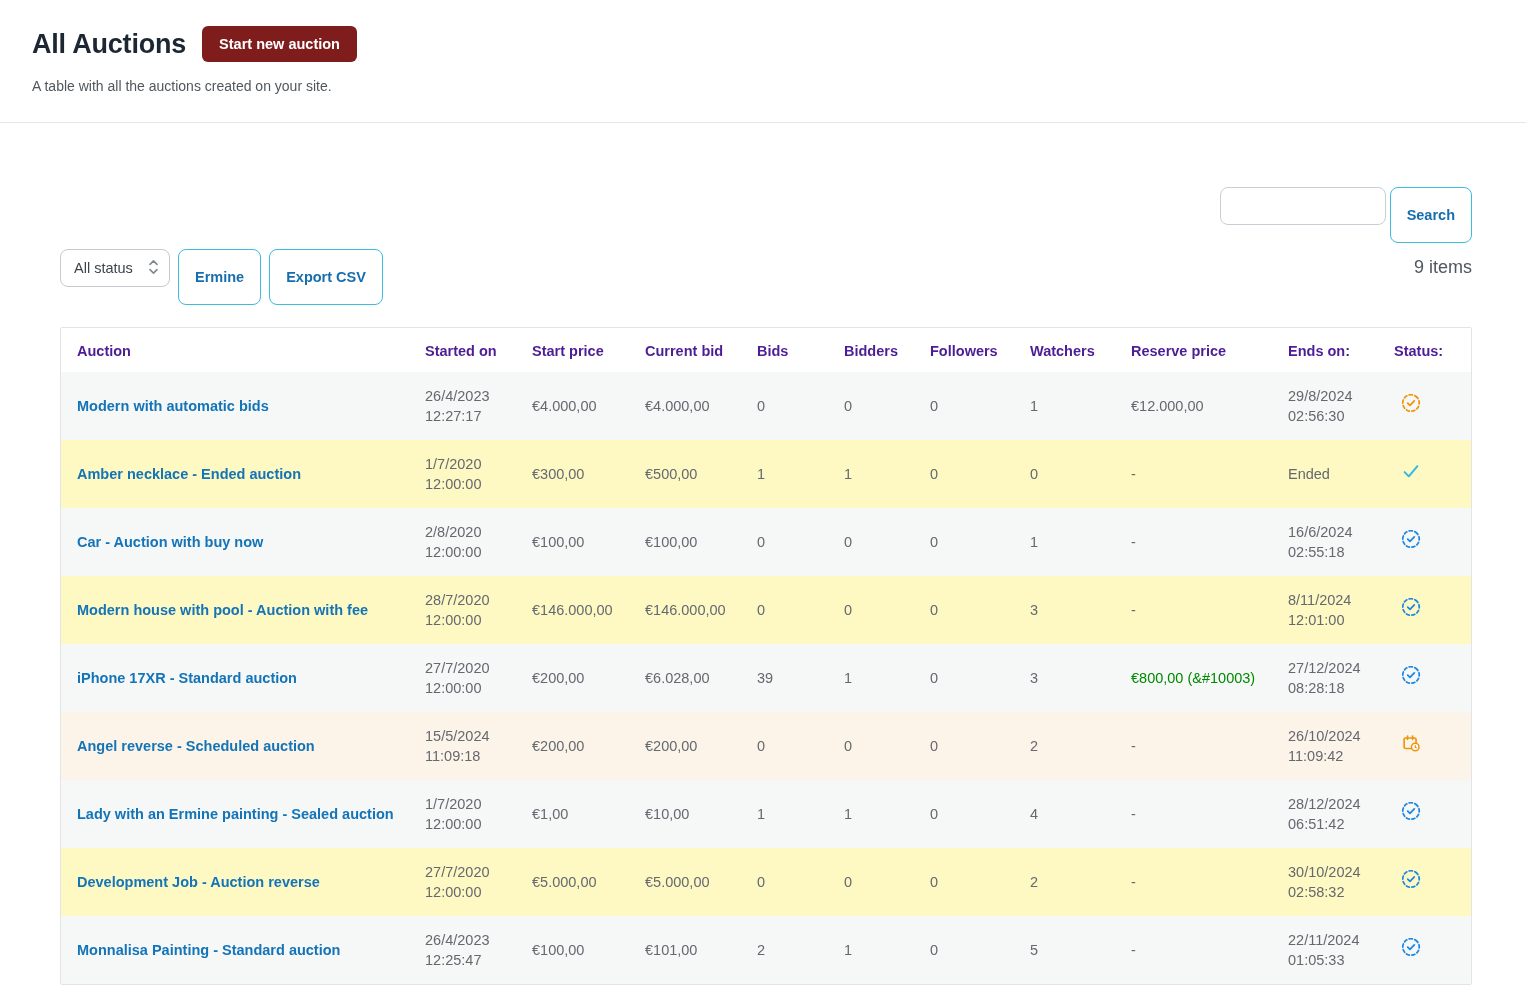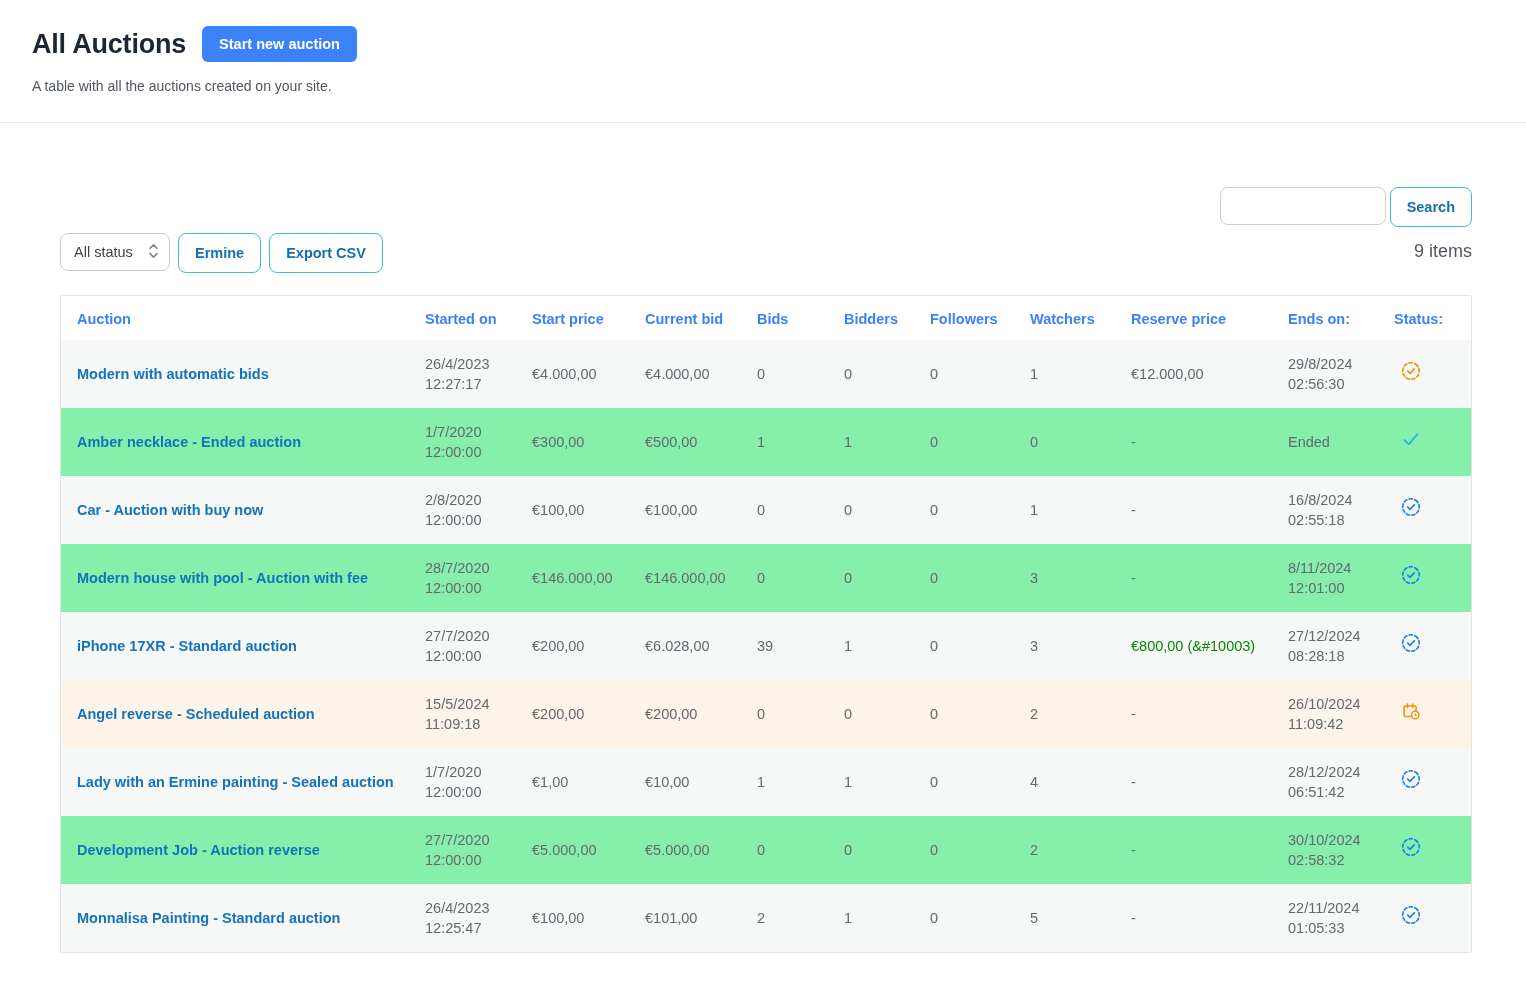--- a/index.html
+++ b/index.html
@@ -20,21 +20,21 @@
   }
   .title-row { display: flex; align-items: center; gap: 16px; }
   .page-title {
     margin: 0;
     font-size: 27px;
     font-weight: bold;
     color: #1d2734;
     letter-spacing: -0.2px;
   }
   .btn-primary {
-    background: #3b82f6;
+    background: #7f1d1d;
     color: #ffffff;
     border: none;
     border-radius: 6px;
     font-family: inherit;
     font-size: 14.5px;
     font-weight: bold;
     padding: 10px 17px;
     cursor: pointer;
   }
   .subtitle { margin-top: 16px; font-size: 14px; color: #50575e; }
@@ -58,21 +58,21 @@
     outline: none;
   }
   .btn-outline {
     background: #ffffff;
     border: 1.5px solid #3ebbe0;
     border-radius: 8px;
     color: #166ead;
     font-family: inherit;
     font-size: 14.5px;
     font-weight: bold;
-    height: 40px;
+    height: 56px;
     padding: 0 16px;
     cursor: pointer;
   }
 
   .meta-row {
     margin-top: 6px;
     display: flex;
     justify-content: space-between;
     align-items: flex-start;
     gap: 12px;
@@ -96,36 +96,36 @@
     margin-top: 22px;
     border: 1px solid #e2e4e8;
     border-radius: 2px;
     background: #fff;
   }
   table { width: 100%; border-collapse: collapse; table-layout: fixed; }
   thead th {
     text-align: left;
     font-size: 14.5px;
     font-weight: bold;
-    color: #3b82f6;
+    color: #4c1d95;
     padding: 15px 8px 13px 8px;
     white-space: nowrap;
   }
   thead th:first-child { padding-left: 16px; }
   tbody td {
     font-size: 14.5px;
     color: #646970;
     padding: 13px 8px;
     vertical-align: middle;
     height: 68px;
     line-height: 1.4;
   }
   tbody td:first-child { padding-left: 16px; }
   tr.stripe { background: #f6f7f7; }
-  tr.white  { background: #86efac; }
+  tr.white  { background: #fef9c3; }
   tr.cream  { background: #fdf4e9; }
 
   .c-auction a {
     color: #1374b8;
     font-weight: bold;
     text-decoration: none;
     font-size: 14.5px;
     cursor: pointer;
   }
   .reserve-green { color: #008a00; }
@@ -248,21 +248,21 @@
       <div>12:00:00</div>
     </td>
     <td>€100,00</td>
     <td>€100,00</td>
     <td>0</td>
     <td>0</td>
     <td>0</td>
     <td>1</td>
     <td class="c-reserve">-</td>
     <td>
-      <div>16/8/2024</div>
+      <div>16/6/2024</div>
       <div>02:55:18</div>
     </td>
     <td><span class="status-icon"><svg width="22" height="22" viewBox="0 0 24 24" fill="none">
       <circle cx="12" cy="12" r="9" stroke="#1e87e5" stroke-width="1.9" stroke-dasharray="3.4 2.7" stroke-linecap="round" transform="rotate(-55 12 12)"></circle>
       <path d="M8.4 12.1 L10.9 14.6 L15.6 9.6" stroke="#1e87e5" stroke-width="1.9" stroke-linecap="round" stroke-linejoin="round"></path>
     </svg></span></td>
   </tr>
           <tr class="white">
     <td class="c-auction"><a>Modern house with pool - Auction with fee</a></td>
     <td>

